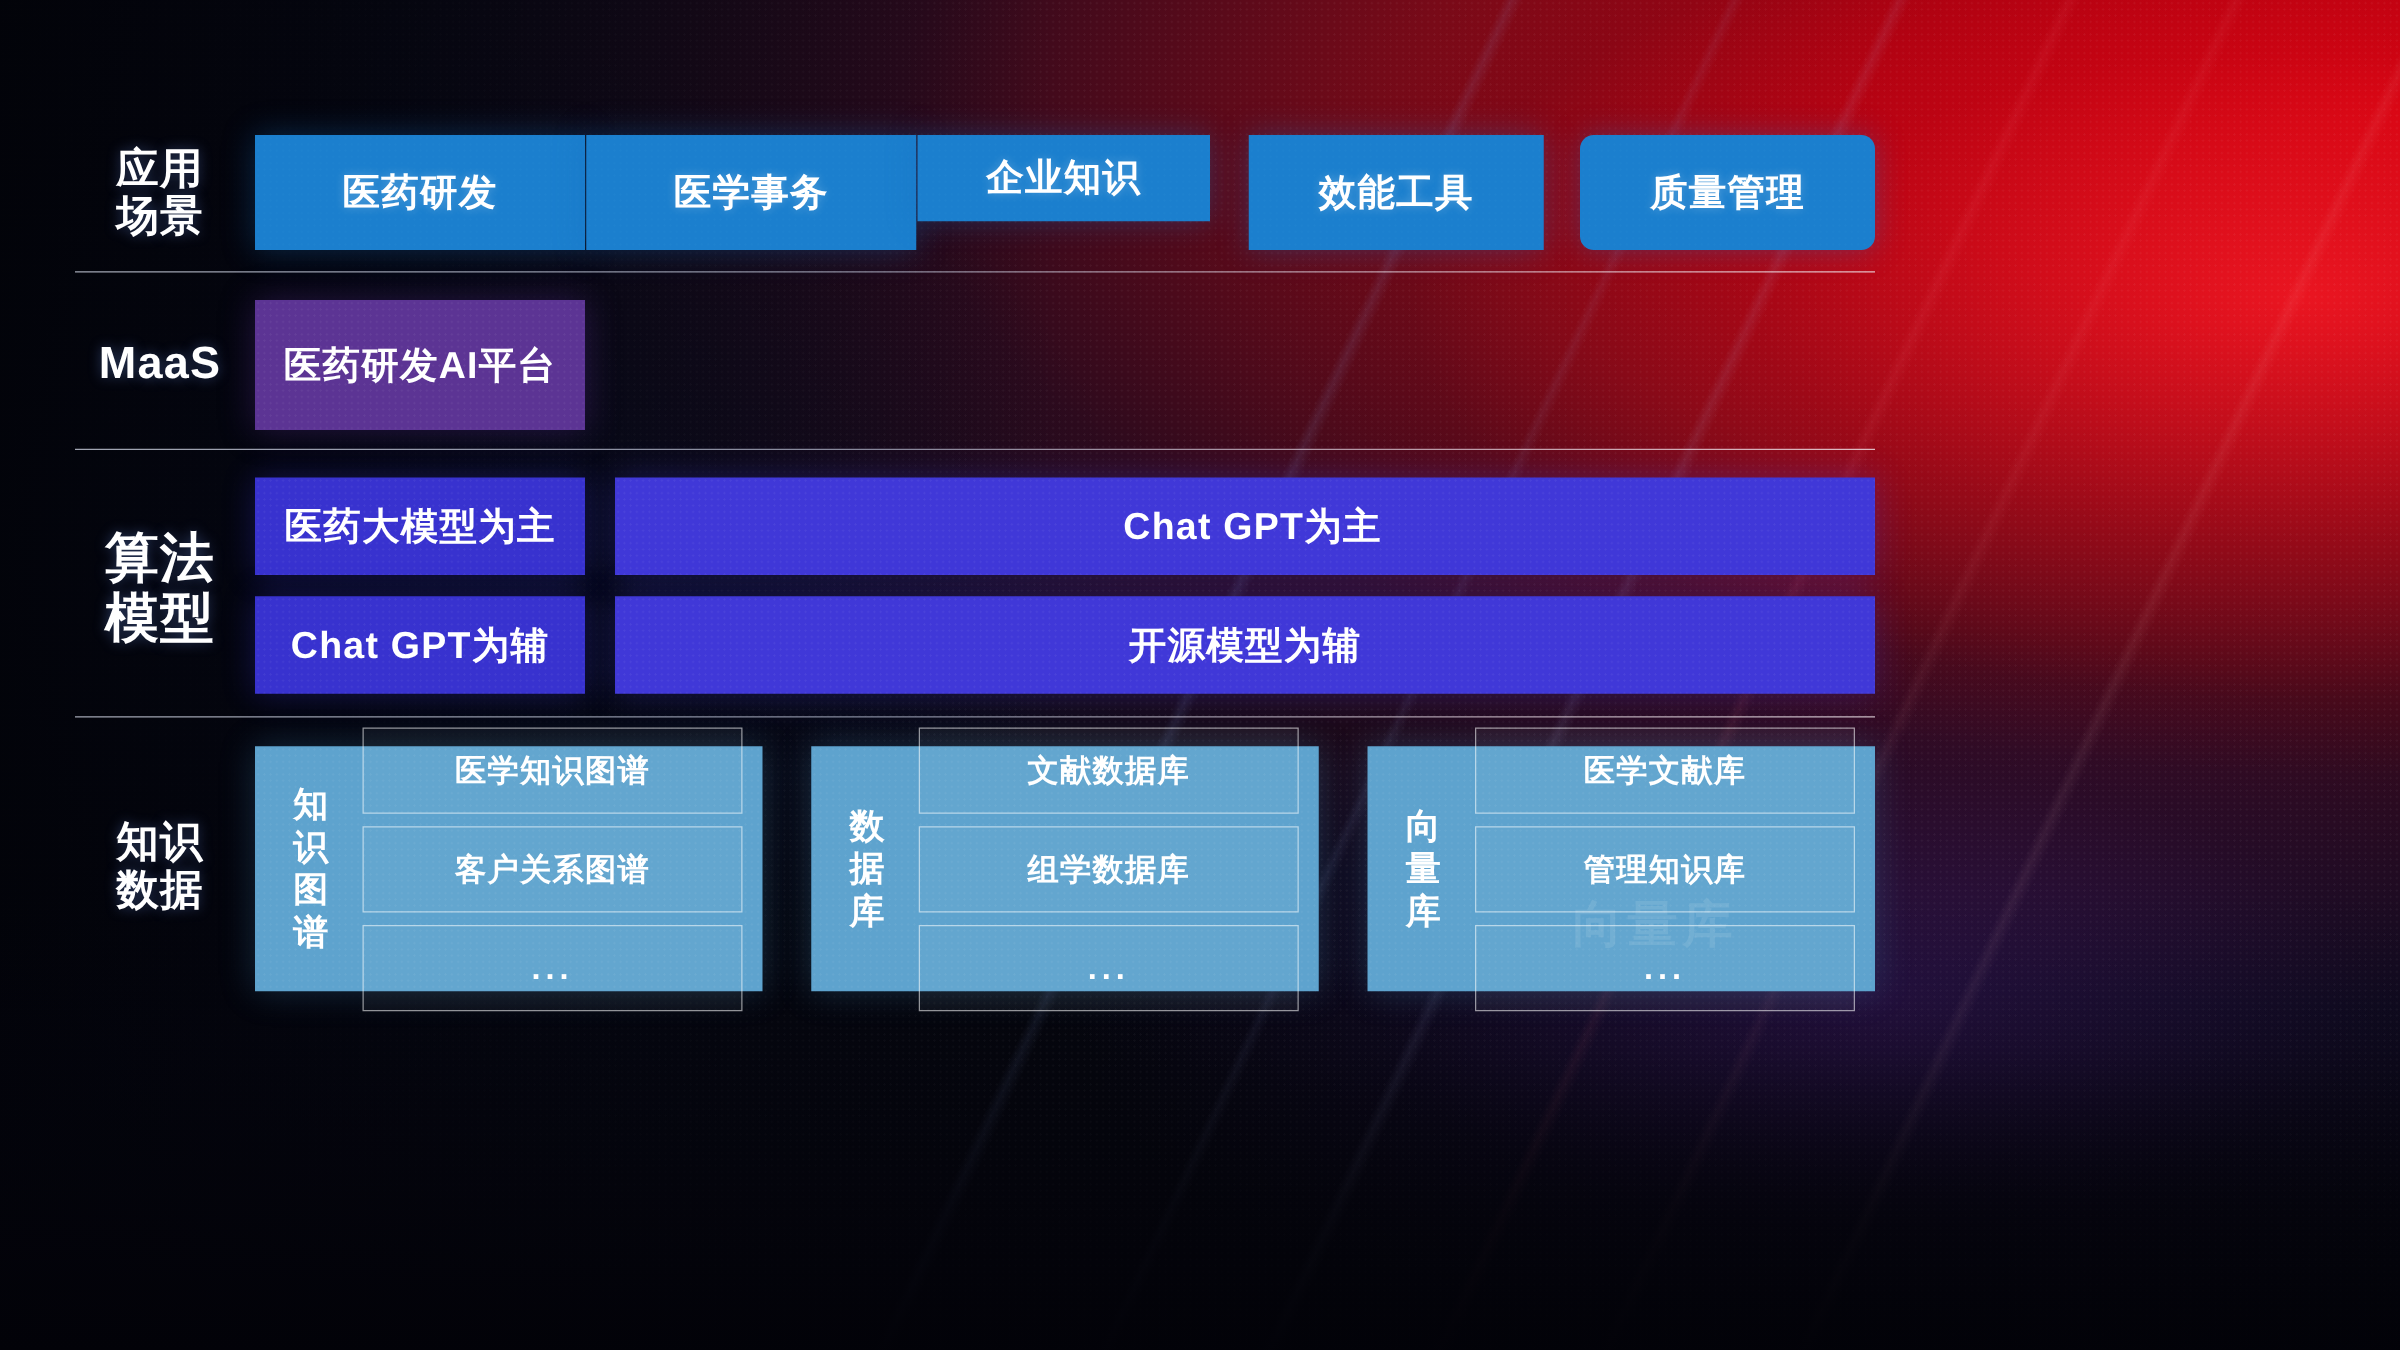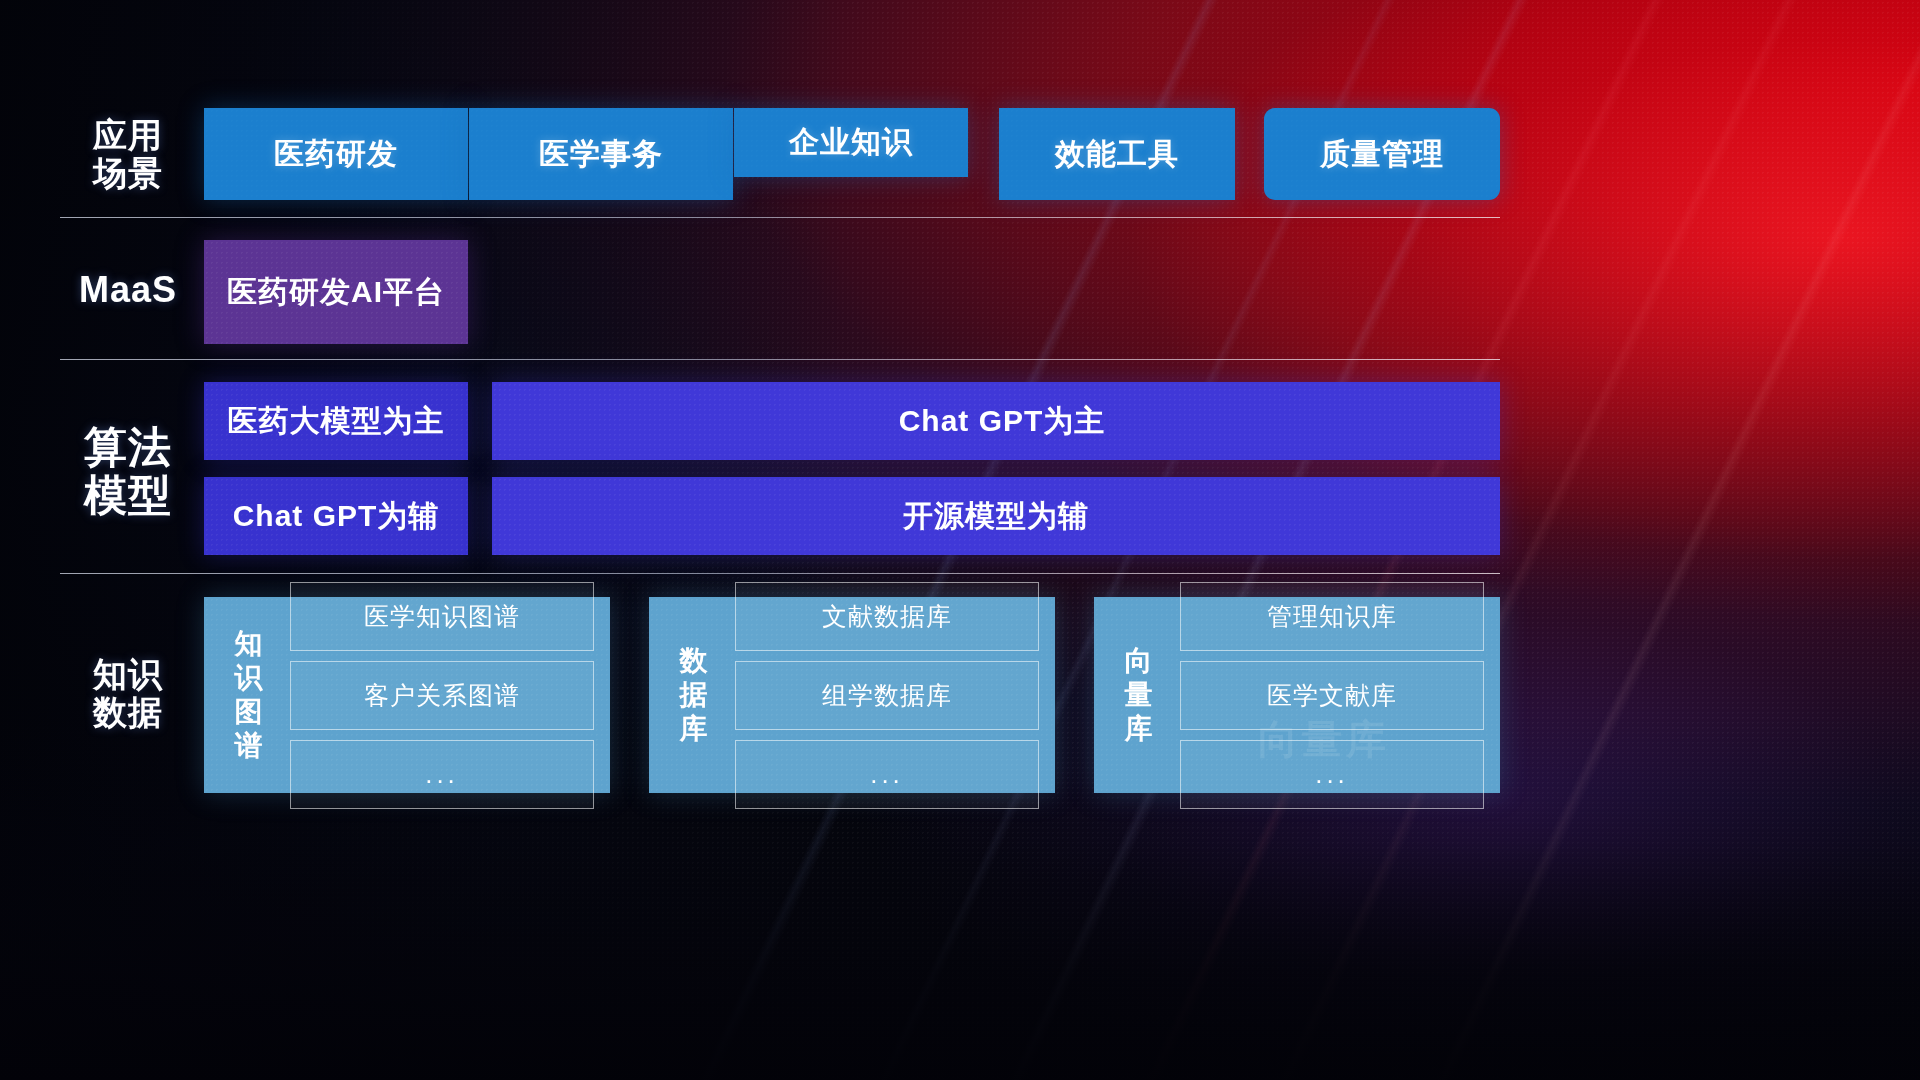--- a/index.html
+++ b/index.html
@@ -161,21 +161,21 @@
     gap: 10px;
     margin-left: 10px;
   }
   .kitem {
     height: 69px;
     border: 1px solid rgba(255,255,255,0.55);
     display: flex;
     align-items: center;
     justify-content: center;
     color: #ffffff;
-    font-weight: normal;
+    font-weight: bold;
     font-size: 25px;
     letter-spacing: 1px;
     box-sizing: border-box;
     background: rgba(255,255,255,0.035);
   }
   .kitem.ellipsis { font-size: 26px; letter-spacing: 4px; }
 
   
   .watermark {
     position: absolute;
@@ -264,20 +264,20 @@
         <div class="kitem">组学数据库</div>
         <div class="kitem ellipsis">...</div>
       </div>
     </div>
 
     <div class="kcard" style="left:1094px; top:597px; width:406px; height:196px;">
       <div class="kcard-title">向
 量
 库</div>
       <div class="kcard-items">
+        <div class="kitem">医学文献库</div>
         <div class="kitem">管理知识库</div>
-        <div class="kitem">医学文献库</div>
         <div class="kitem ellipsis">...</div>
       </div>
     </div>
 
   </div>
 </div>
 
 </body></html>

